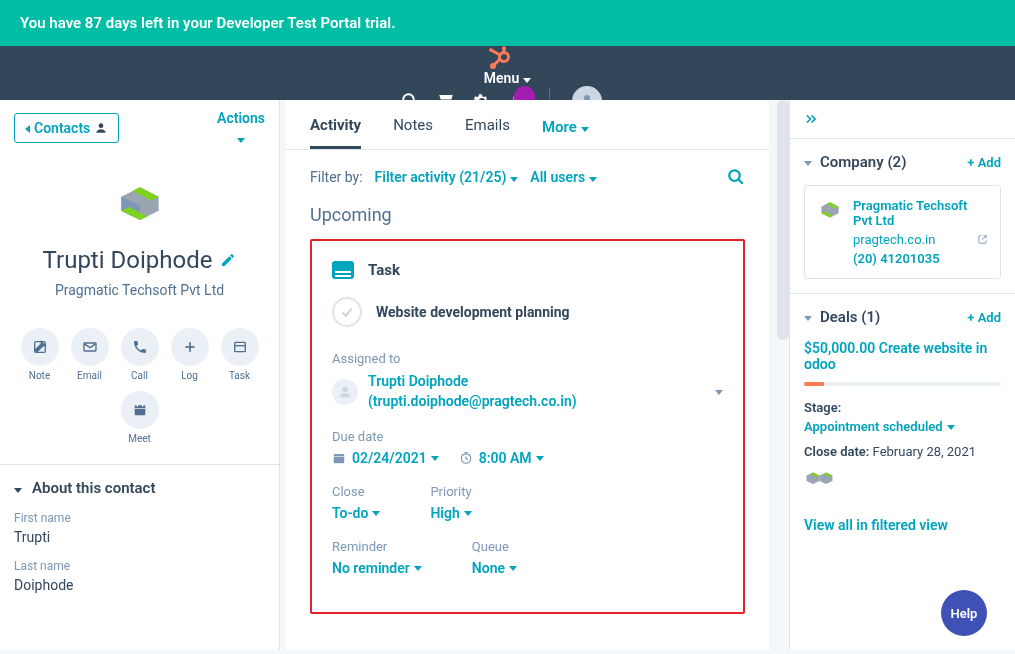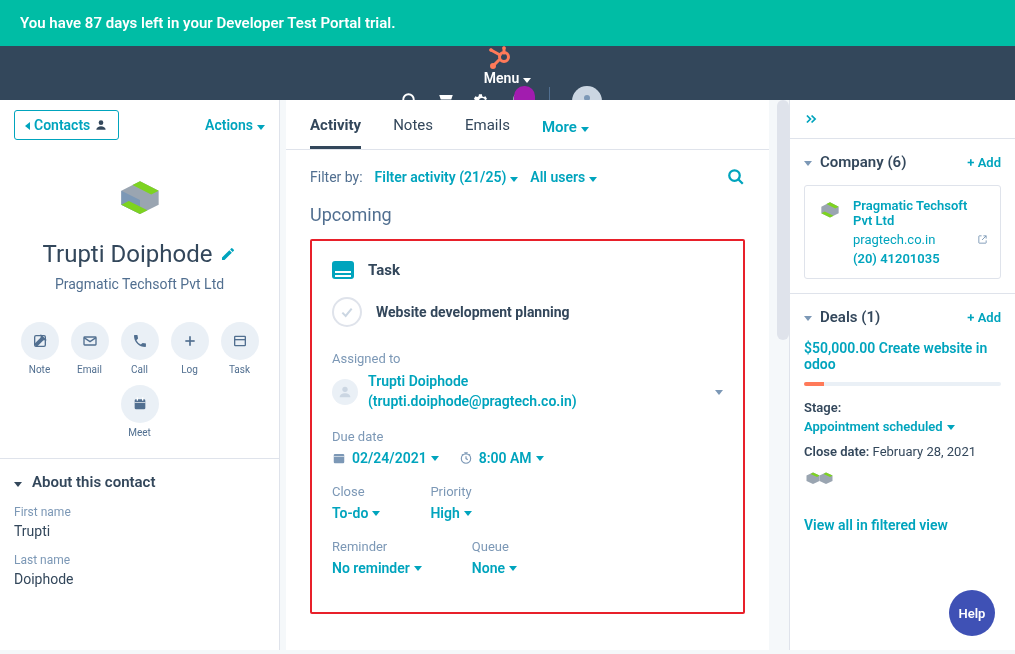--- a/index.html
+++ b/index.html
@@ -15,21 +15,21 @@
 .nav-icon { color: #fff; font-size: 18px; cursor: pointer; position: relative; }
 .badge-11 { position: absolute; top: -6px; right: -8px; background: #a21caf; color: #fff; font-size: 10px; border-radius: 10px; padding: 15px 5px; font-weight: 700; }
 .avatar-circle { width: 30px; height: 30px; border-radius: 50%; background: #cbd6e2; display: flex; align-items: center; justify-content: center; }
 .divider-v { width: 1px; height: 28px; background: #516f90; margin: 0 4px; }
 
 .main-layout { display: flex; height: calc(100% - 104px); }
 
 .left-col { width: 280px; background: #fff; border-right: 1px solid #dfe3eb; overflow-y: auto; }
 .contacts-bar { display: flex; align-items: center; justify-content: space-between; padding: 10px 14px; }
 .contacts-btn { border: 1px solid #00a4bd; color: #00a4bd; border-radius: 3px; padding: 6px 10px; font-size: 14px; font-weight: 600; display: flex; align-items: center; gap: 4px; cursor: pointer; }
-.actions-link { color: #00a4bd; font-size: 14px; font-weight: 600; display: flex; align-items: center; gap: 4px; cursor: pointer; }
+.actions-link { color: #00a4bd; font-size: 14px; font-weight: 600; display: flex; align-items: center; gap: 4px; cursor: pointer; flex-direction: column; }
 
 .contact-header { text-align: center; padding: 10px 14px 20px; }
 .company-logo { width: 60px; height: 60px; margin: 10px auto; display: flex; align-items: center; justify-content: center; }
 .contact-name { font-size: 24px; font-weight: 400; color: #33475b; margin-bottom: 4px; display: inline-flex; align-items: center; gap: 8px; }
 .contact-company { font-size: 14px; color: #516f90; margin-top: 4px; }
 .edit-pencil { color: #00a4bd; font-size: 16px; }
 
 .action-grid { display: flex; justify-content: center; gap: 12px; flex-wrap: wrap; padding: 10px 14px; }
 .action-item { display: flex; flex-direction: column; align-items: center; gap: 4px; }
 .action-circle { width: 38px; height: 38px; border-radius: 50%; background: #eaf0f6; display: flex; align-items: center; justify-content: center; font-size: 16px; color: #516f90; cursor: pointer; }
@@ -100,21 +100,21 @@
 .progress { height: 4px; background: #eaf0f6; border-radius: 2px; margin-bottom: 14px; overflow: hidden; position: relative; }
 .progress-seg { position: absolute; left: 0; width: 10%; height: 100%; background: #ff7a59; }
 .stage-label { font-size: 13px; font-weight: 600; margin-bottom: 4px; }
 .stage-val { color: #00a4bd; font-size: 13px; font-weight: 600; display: flex; align-items: center; gap: 4px; margin-bottom: 10px; }
 .close-date { font-size: 13px; margin-bottom: 10px; }
 .close-date b { font-weight: 600; }
 .deal-icons { font-size: 18px; }
 
 .view-all { color: #00a4bd; font-weight: 600; font-size: 14px; padding: 14px; cursor: pointer; }
 
-.help-bubble { position: absolute; bottom: 14px; right: 20px; width: 46px; height: 46px; background: #3f51b5; color: #fff; border-radius: 50%; display: flex; align-items: center; justify-content: center; font-size: 13px; font-weight: 600; cursor: pointer; }
+.help-bubble { position: absolute; bottom: 14px; right: 28px; width: 46px; height: 46px; background: #3f51b5; color: #fff; border-radius: 50%; display: flex; align-items: center; justify-content: center; font-size: 13px; font-weight: 600; cursor: pointer; }
 
 .chev-down::after { content: ""; display: inline-block; width: 0; height: 0; border-left: 4px solid transparent; border-right: 4px solid transparent; border-top: 5px solid currentColor; }
 .chev-left::before { content: ""; display: inline-block; width: 0; height: 0; border-top: 4px solid transparent; border-bottom: 4px solid transparent; border-right: 5px solid currentColor; }
 
 svg { display: block; }
 </style>
 </head>
 <body>
 
 <div class="trial-banner">You have 87 days left in your Developer Test Portal trial.</div>
@@ -424,21 +424,21 @@
     <div class="expand-btn">
       <svg width="18" height="14" viewBox="0 0 24 24" fill="none" stroke="#00a4bd" stroke-width="3">
           <polyline points="13 6 19 12 13 18"></polyline>
           <polyline points="5 6 11 12 5 18"></polyline>
         </svg>
     </div>
 
     <div class="right-section">
       <div class="right-header">
         <span class="right-caret chev-down"></span>
-        <span class="right-title">Company (6)</span>
+        <span class="right-title">Company (2)</span>
         <span class="add-link">+ Add</span>
       </div>
       <div class="company-card">
         <div class="mini-logo">
           <svg width="26" height="26" viewBox="0 0 60 60">
               <path d="M10 20 L30 10 L50 20 L50 35 L30 45 L10 35 Z" fill="#9aa5b1"></path>
               <path d="M30 10 L50 20 L42 24 L22 14 Z" fill="#7dd320"></path>
               <path d="M10 35 L18 31 L38 41 L30 45 Z" fill="#7dd320"></path>
             </svg>
         </div>

